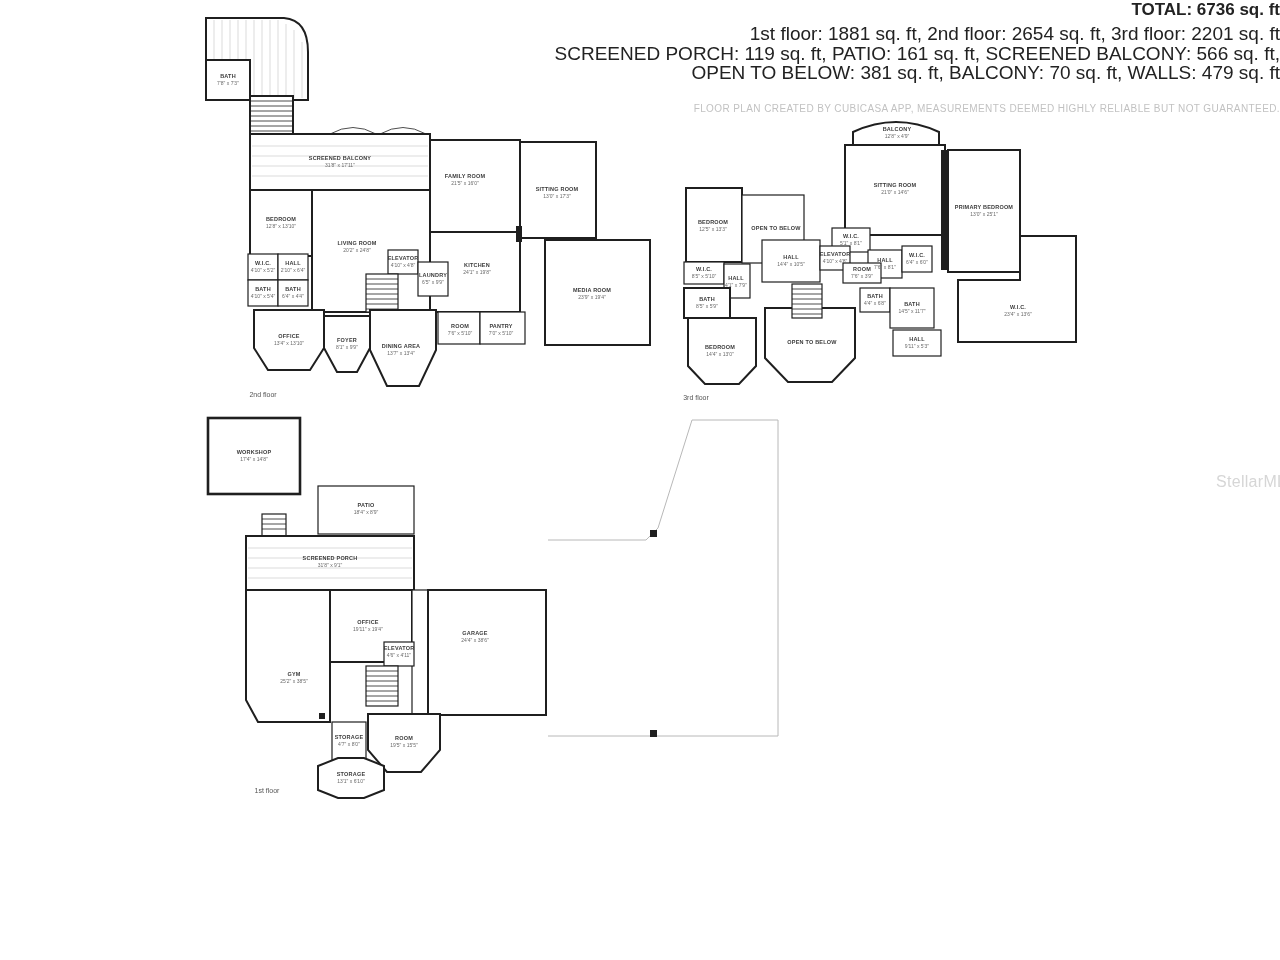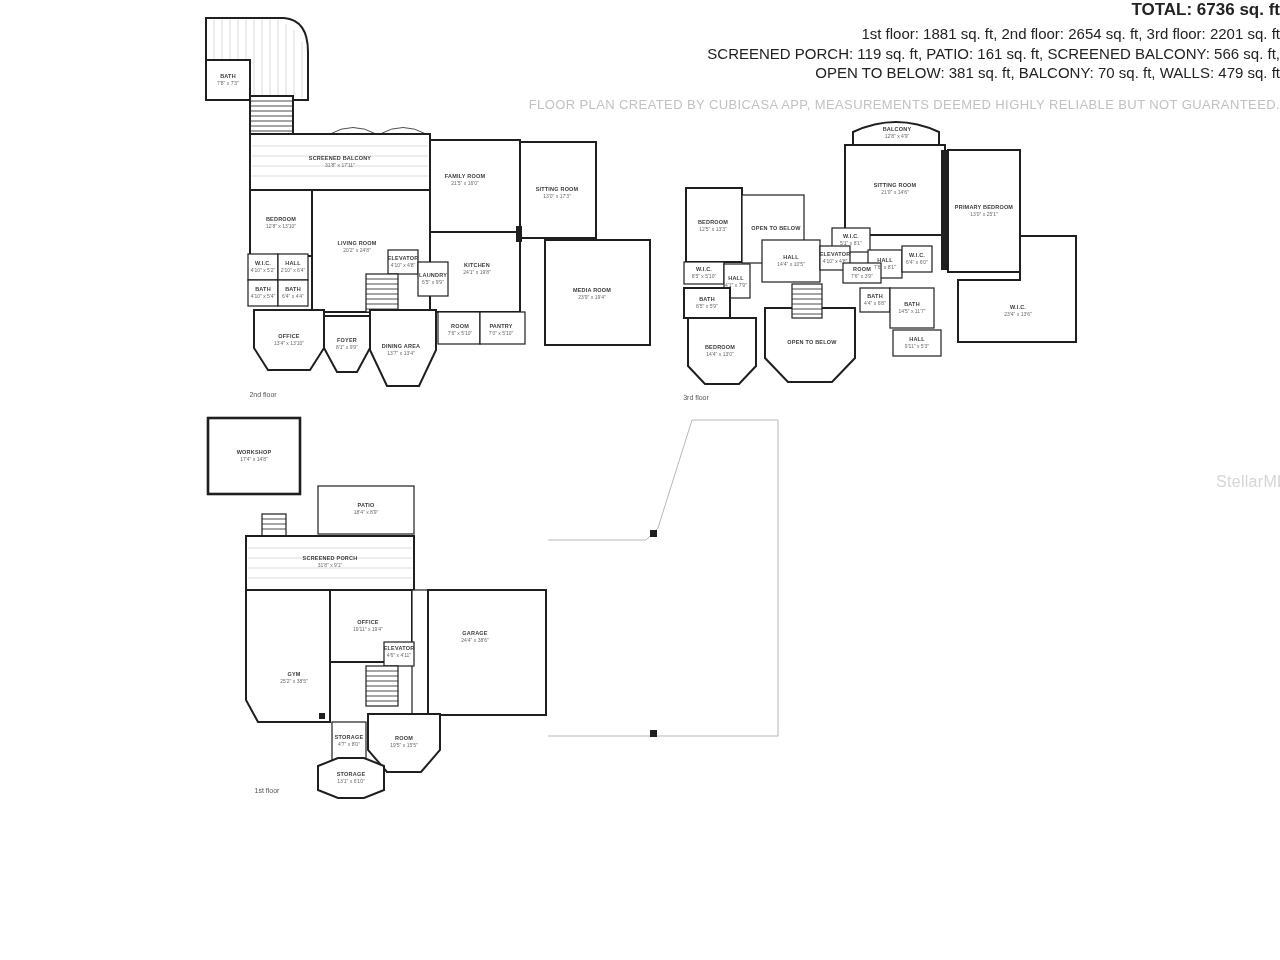--- a/index.html
+++ b/index.html
@@ -25,23 +25,23 @@
   }
   .room-name { font-size:5.5px; font-weight:600; color:#3a3a3a; letter-spacing:.2px; }
   .room-dims { font-size:5px; color:#6a6a6a; }
   .floor-label {
     position:absolute; transform:translate(-50%,-50%);
     font-size:7px; color:#555; white-space:nowrap;
   }
   
   .summary { position:absolute; left:0; right:0; top:820; text-align:right; color:#222222; }
   .summary .total { font-size:17px; font-weight:bold; margin-bottom:4px; }
-  .summary .line  { font-size:15px; line-height:19.5px; }
+  .summary .line  { font-size:19px; line-height:19.5px; }
   .summary .disclaimer {
-    margin-top:14px; font-size:13px; color:#c2c2c2; letter-spacing:.4px;
+    margin-top:20px; font-size:10px; color:#c2c2c2; letter-spacing:.4px;
   }
   .watermark {
     position:absolute; left:1205px; top:473px;
     font-size:16px; color:#d6d6d6; letter-spacing:.3px;margin-left:11px;
   }
 </style>
 </head>
 <body>
 
 <svg class="canvas" width="1280" height="960" viewBox="0 0 1280 960">

